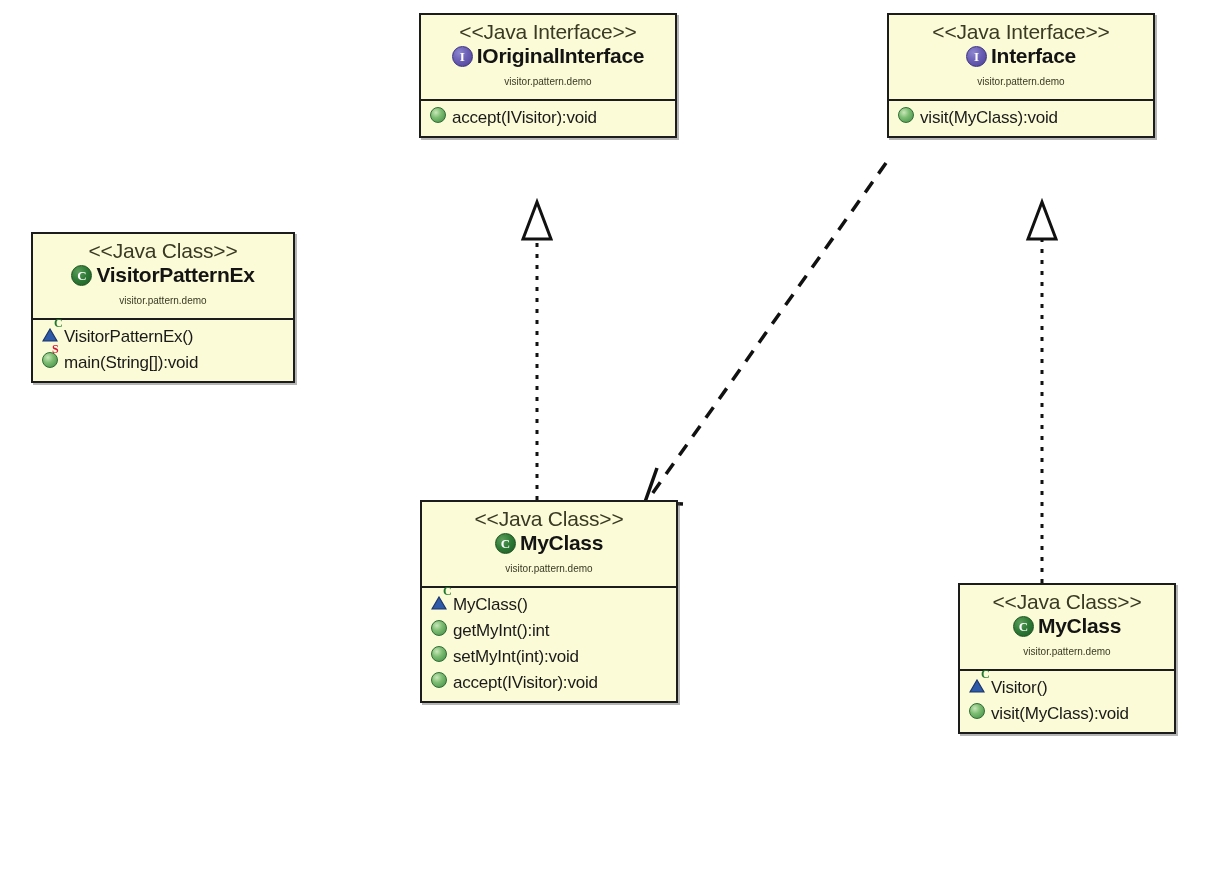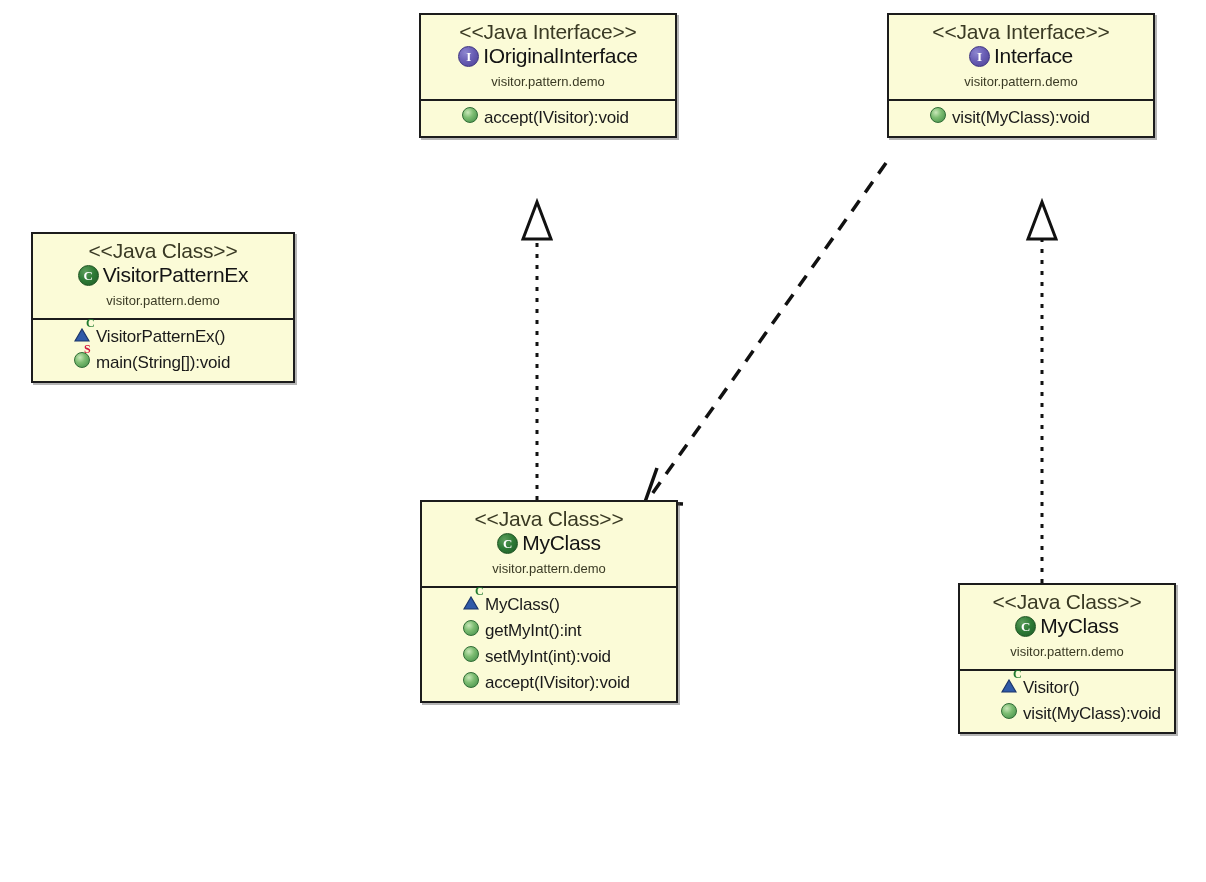--- a/index.html
+++ b/index.html
@@ -56,41 +56,40 @@
   .cls-name-row {
     display: flex;
     align-items: center;
     justify-content: center;
     gap: 4px;
     line-height: 24px;
     margin-top: 2px;
   }
   .cls-name {
     font-size: 21px;
-    font-weight: normal;
+    font-weight: bold;
     color: #141414;
     letter-spacing: -0.3px;
   }
   .pkg {
-    font-size: 13px;
+    font-size: 10px;
     color: #3a3a24;
     line-height: 18px;
     margin-top: 5px;
   }
   .member-list { padding: 4px 0 5px 0; }
   .member {
     display: flex;
     align-items: center;
     gap: 6px;
     padding: 2px 0 2px 9px;
     line-height: 22px;
     font-size: 17px;
     color: #1a1a1a;
     white-space: nowrap;
-    margin-left: 32px;
   }
   .member .m-text { letter-spacing: -0.2px; }
   .m-static { }
 
   
   .icon { flex: 0 0 auto; display: inline-block; position: relative; }
 
   
   .ico-interface {
     width: 19px; height: 19px; border-radius: 50%;

